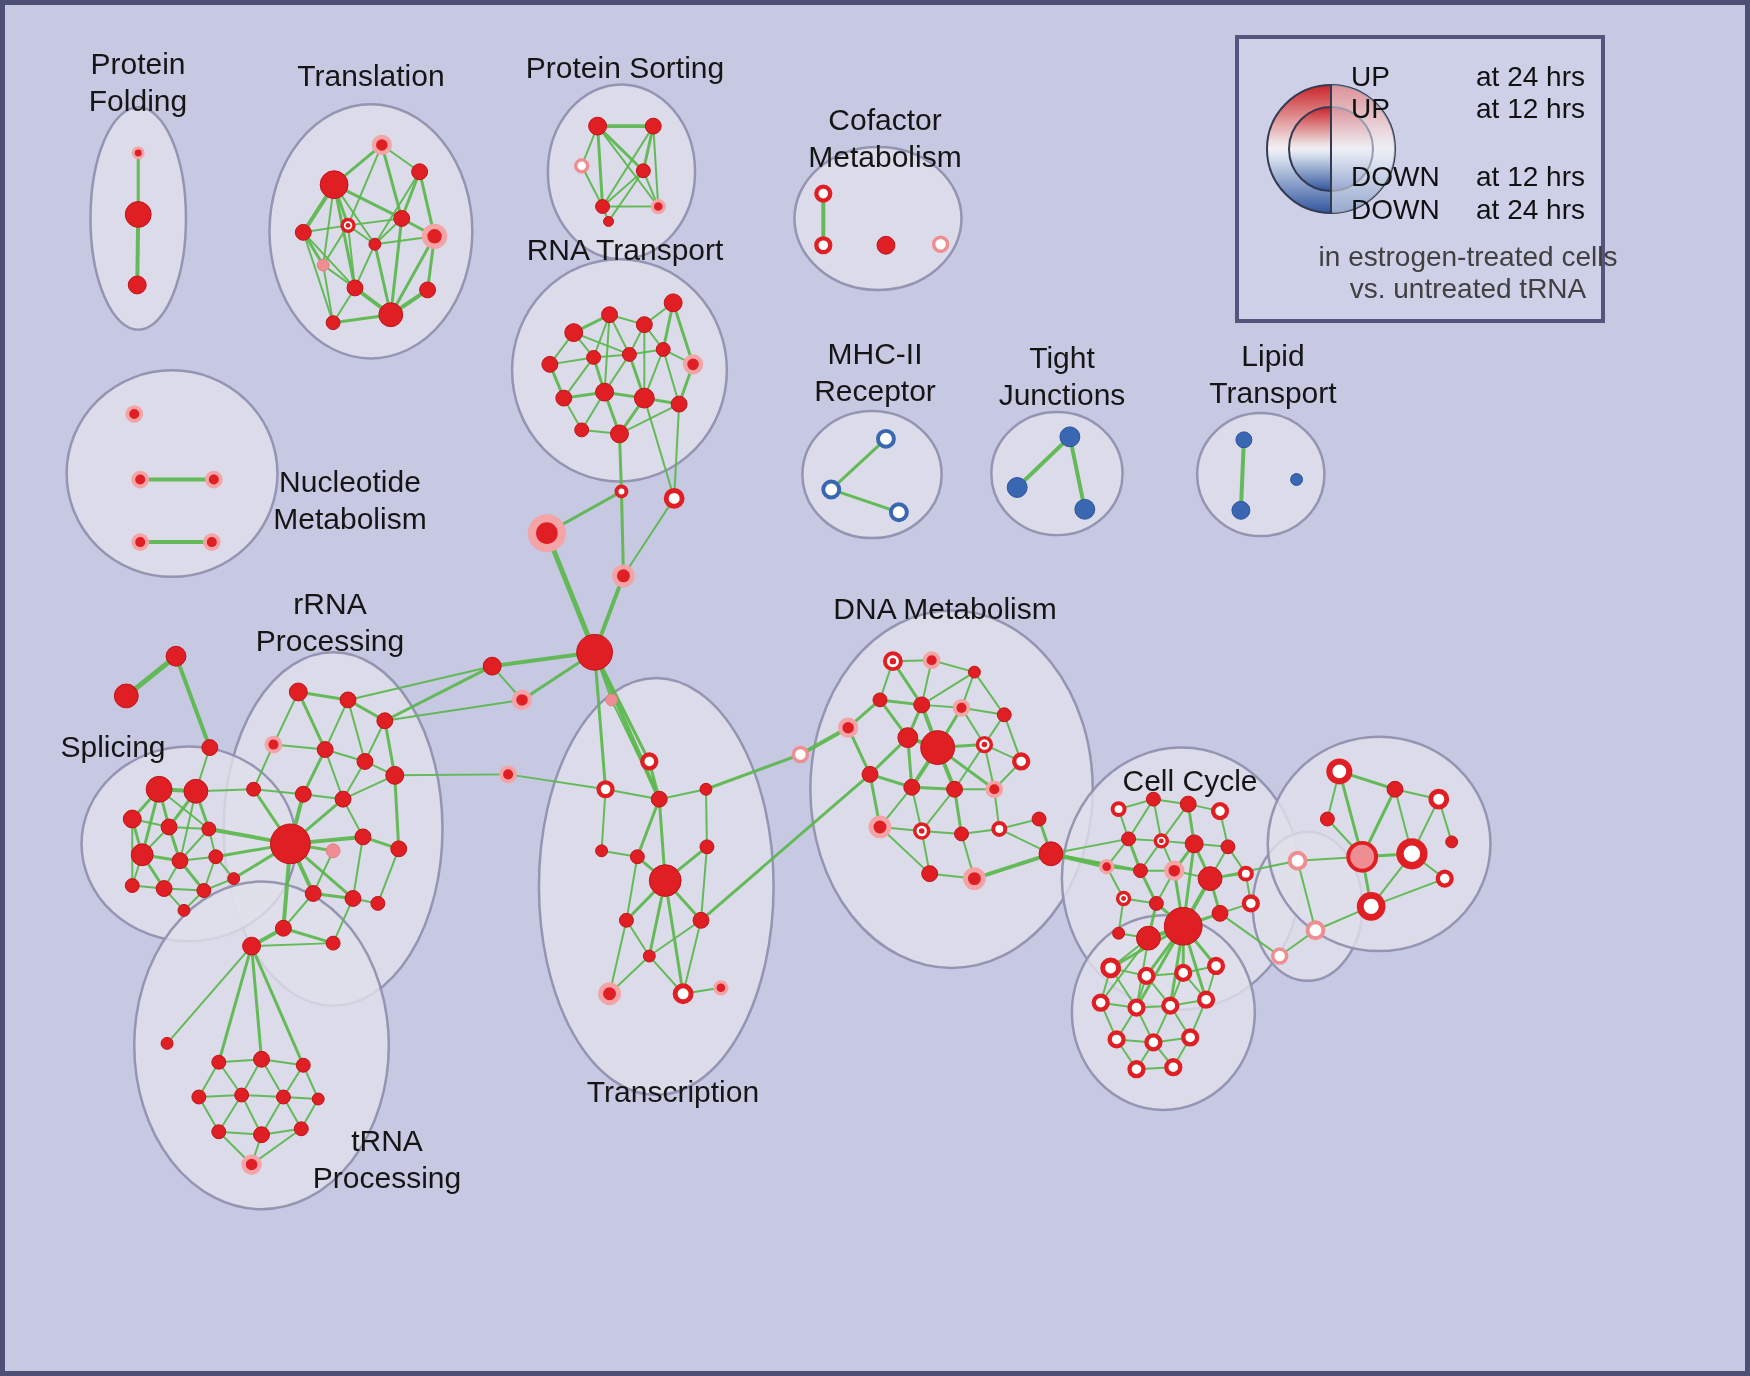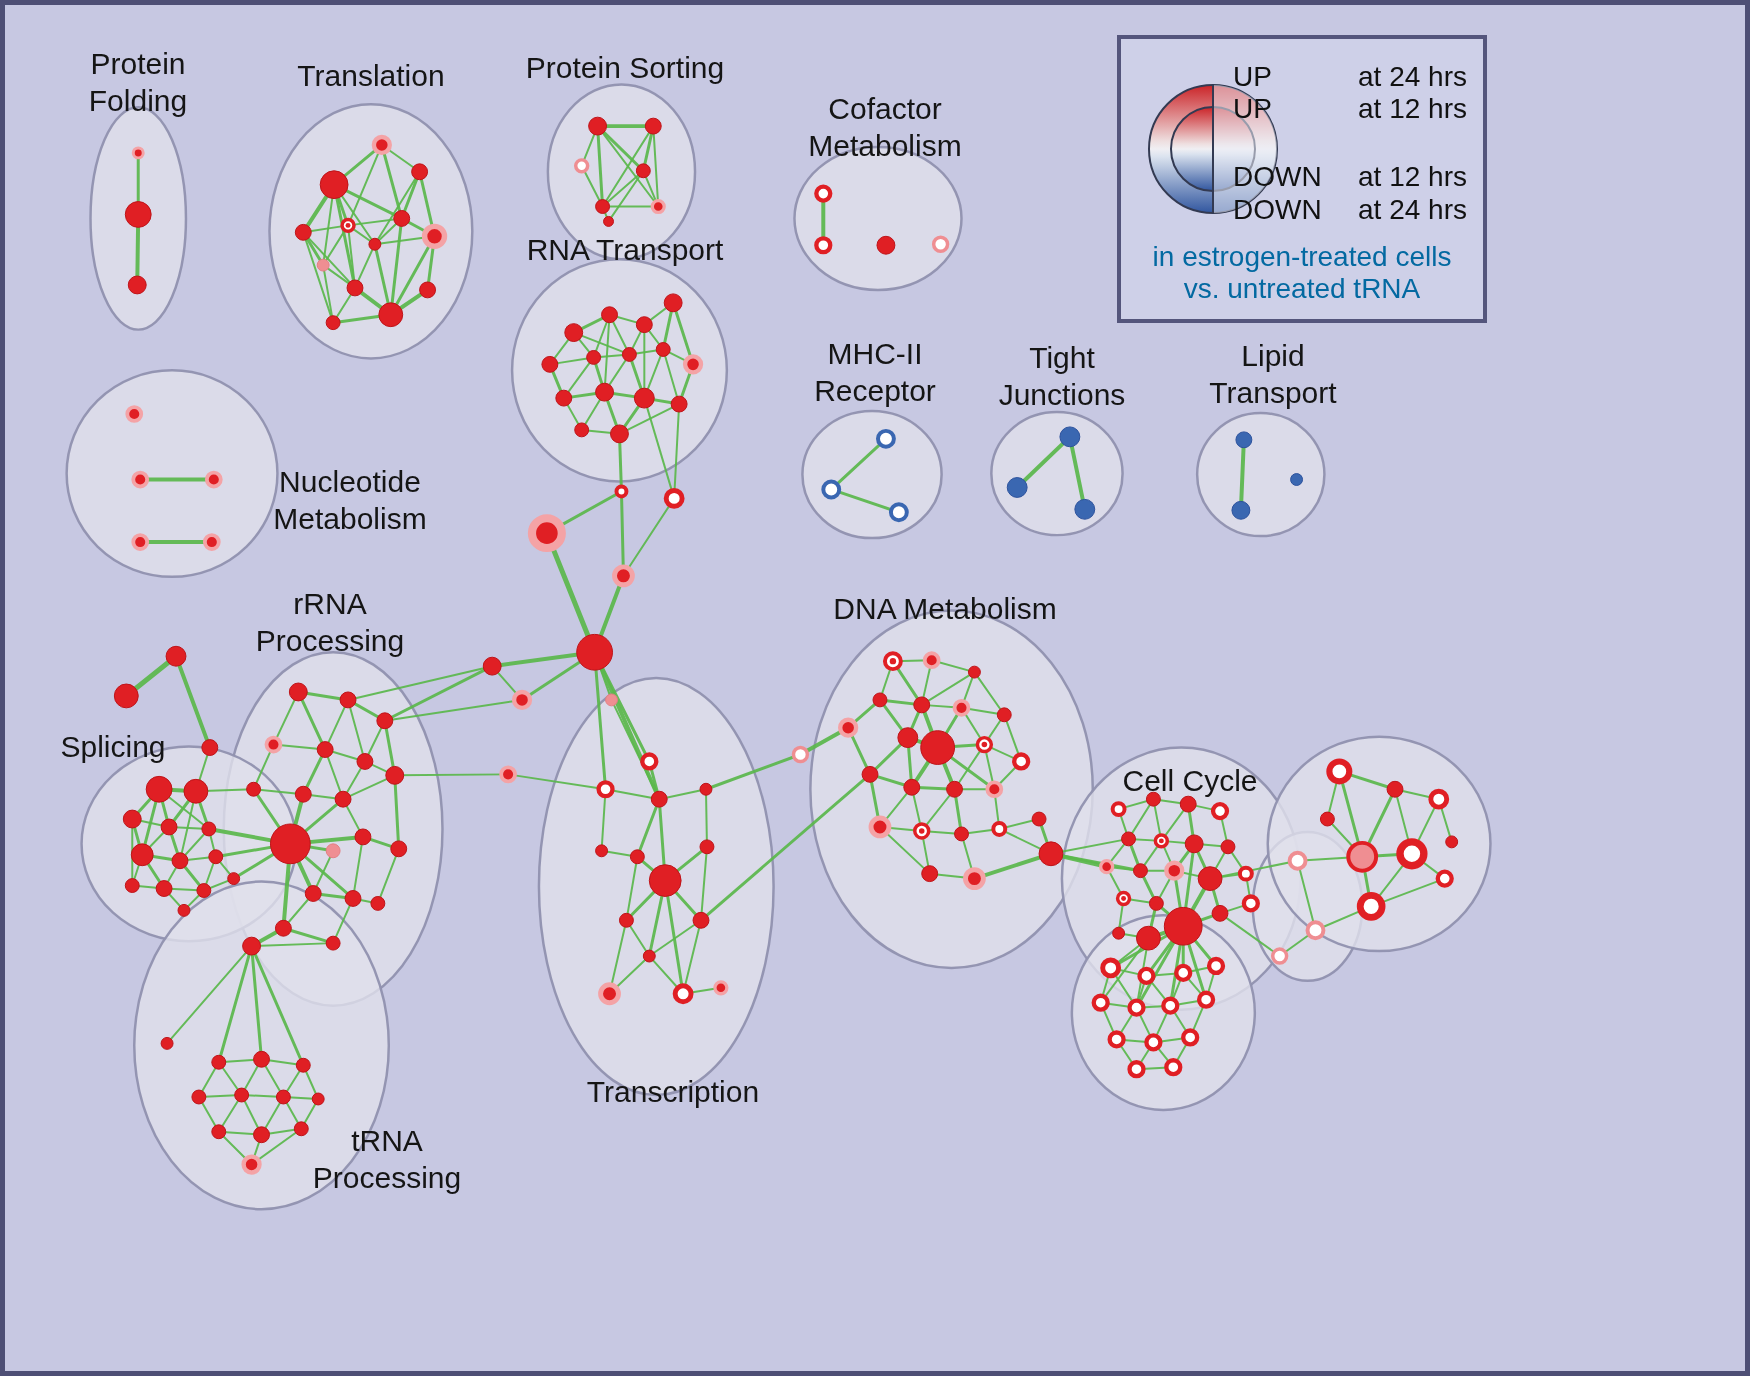--- a/index.html
+++ b/index.html
@@ -8,28 +8,28 @@
     position:relative;width:1750px;height:1376px;box-sizing:border-box;
     background:#c7c8e2;border:5px solid #4e4f75;overflow:hidden;
     font-family:"Liberation Sans",sans-serif;
   }
   #network{position:absolute;left:0;top:0;z-index:1;}
   .label{
     position:absolute;transform:translateX(-50%);text-align:center;
     white-space:pre-line;font-size:30px;line-height:37px;color:#151515;z-index:3;
   }
   .legend{
-    position:absolute;left:1112px;top:30px;width:370px;height:288px;
+    position:absolute;left:1230px;top:30px;width:370px;height:288px;
     background:#ced0e8;border:4px solid #54557c;box-sizing:border-box;z-index:4;
   }
   .legend-svg{position:absolute;left:6px;top:22px;}
   .lrow{position:absolute;left:0;width:100%;height:32px;font-size:28px;line-height:32px;color:#111;}
   .lrow .dir{position:absolute;left:112px;}
   .lrow .time{position:absolute;right:16px;}
-  .lnote{position:absolute;left:0;width:100%;text-align:center;font-size:28px;line-height:32px;color:#0369a1;}
+  .lnote{position:absolute;left:0;width:100%;text-align:center;font-size:28px;line-height:32px;color:#404040;padding-left:48px;}
 </style>
 </head>
 <body>
 
 <div class="figure" style="background: rgb(199, 200, 226); border-color: rgb(78, 79, 117);">
 
   <svg id="network" width="1740" height="1366" viewBox="0 0 1750 1376" preserveAspectRatio="none">
       <ellipse cx="134" cy="215" rx="48" ry="112" fill="rgba(224,224,235,0.8)" stroke="rgba(144,145,175,0.95)" stroke-width="2.5"></ellipse>
       <ellipse cx="368" cy="228" rx="102" ry="128" fill="rgba(224,224,235,0.8)" stroke="rgba(144,145,175,0.95)" stroke-width="2.5"></ellipse>
       <ellipse cx="620" cy="168" rx="74" ry="88" fill="rgba(224,224,235,0.8)" stroke="rgba(144,145,175,0.95)" stroke-width="2.5"></ellipse>
@@ -642,21 +642,21 @@
       <circle cx="1155" cy="1045" r="7" fill="#ffffff" stroke="#e01f24" stroke-width="4.34"></circle>
       <circle cx="1192" cy="1040" r="7" fill="#ffffff" stroke="#e01f24" stroke-width="4.34"></circle>
       <circle cx="1138" cy="1072" r="7" fill="#ffffff" stroke="#e01f24" stroke-width="4.34"></circle>
       <circle cx="1175" cy="1070" r="7" fill="#ffffff" stroke="#e01f24" stroke-width="4.34"></circle>
     </svg>
 
   <div class="label" style="left:133px;top:40px">Protein
 Folding</div>
   <div class="label" style="left:366px;top:52px">Translation</div>
   <div class="label" style="left:620px;top:44px">Protein Sorting</div>
-  <div class="label" style="left:880px;top:85px">Cofactor
+  <div class="label" style="left:880px;top:96px">Cofactor
 Metabolism</div>
   <div class="label" style="left:620px;top:226px">RNA Transport</div>
   <div class="label" style="left:345px;top:458px">Nucleotide
 Metabolism</div>
   <div class="label" style="left:870px;top:330px">MHC-II
 Receptor</div>
   <div class="label" style="left:1057px;top:334px">Tight
 Junctions</div>
   <div class="label" style="left:1268px;top:332px">Lipid
 Transport</div>

